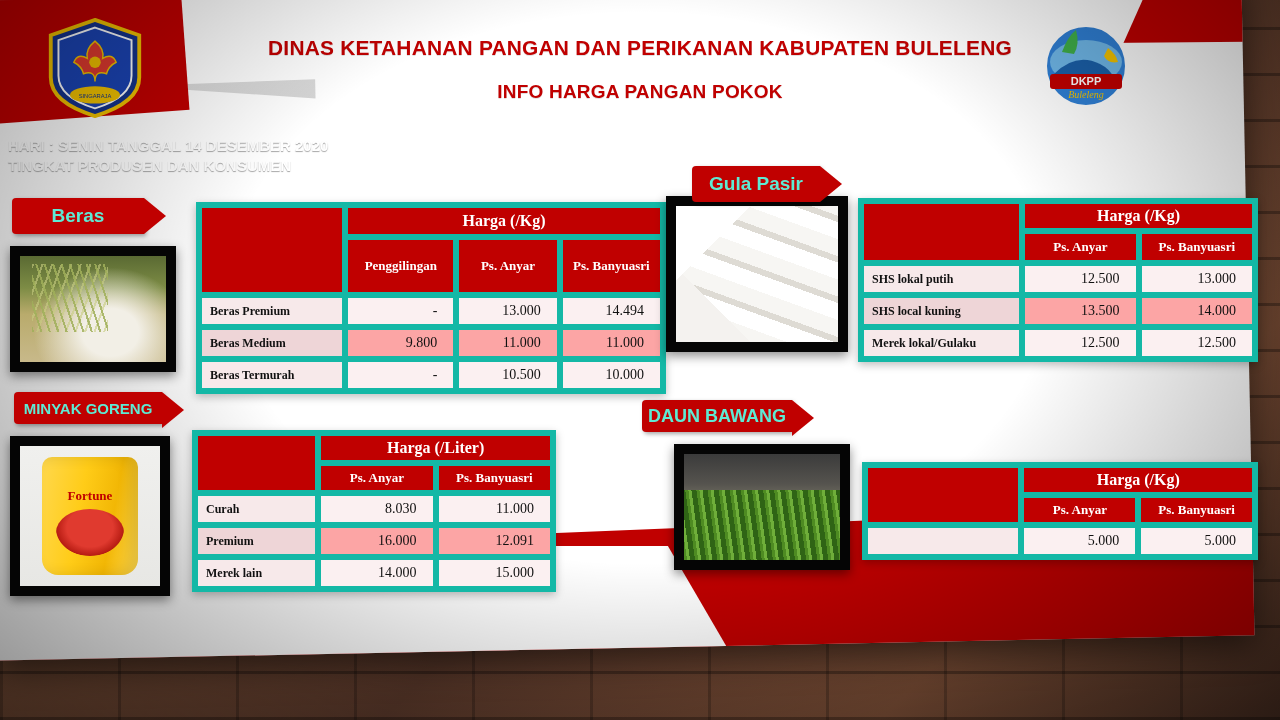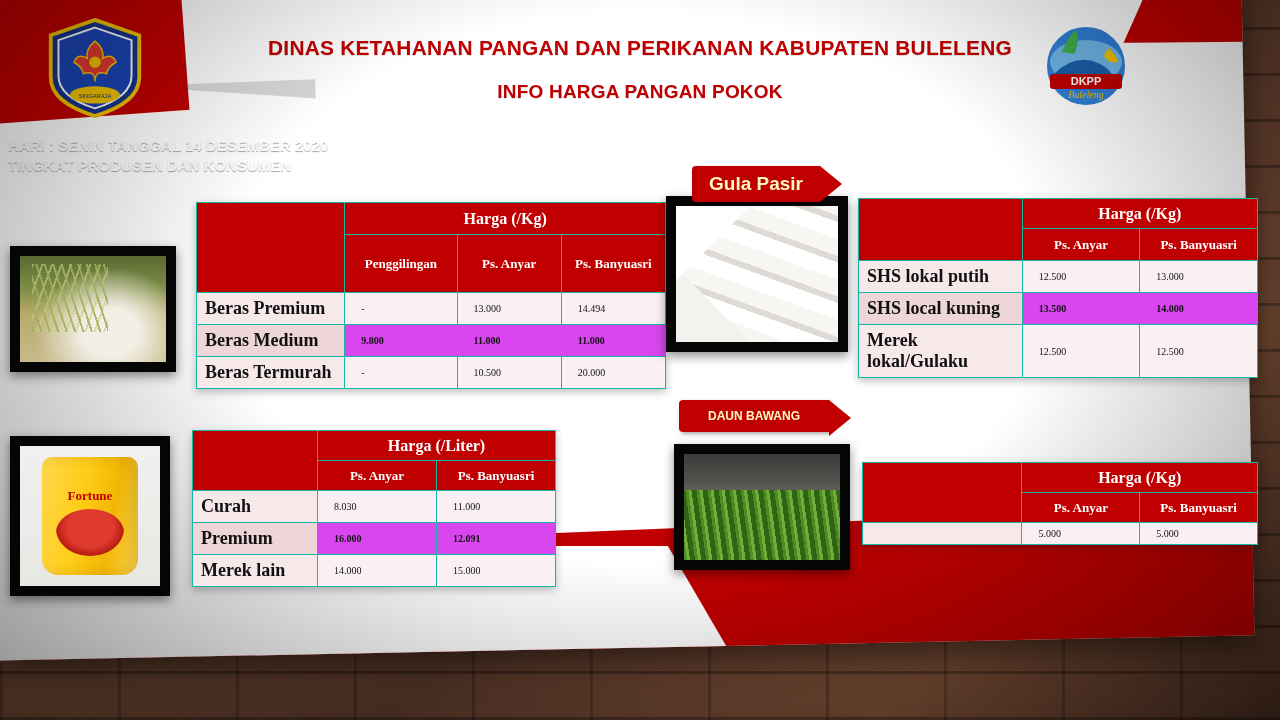--- a/index.html
+++ b/index.html
@@ -108,38 +108,38 @@
     color: #ffffff; font-weight: bold; font-size: 15px;
     line-height: 20px;
     text-shadow: 0 1px 1px rgba(0,0,0,.35);
   }
   .datebox .line2 { font-size: 15px; }
 
   
   .ribbon {
     position: absolute;
     background: #c00000;
-    color: #fef9c3;
+    color: #5eead4;
     font-weight: bold;
     display: flex; align-items: center; justify-content: center;
     border-radius: 4px 0 0 4px;
     box-shadow: 2px 2px 4px rgba(0,0,0,.35);
     z-index: 6;
   }
   .ribbon:after {
     content: "";
     position: absolute; right: -22px; top: 0;
     border-top: 18px solid transparent;
     border-bottom: 18px solid transparent;
     border-left: 22px solid #c00000;
   }
   .ribbon.beras   { left: 12px;  top: 198px; width: 132px; height: 36px; font-size: 19px; }
   .ribbon.gula    { left: 692px; top: 166px; width: 128px; height: 36px; font-size: 19px; }
   .ribbon.minyak  { left: 14px;  top: 392px; width: 148px; height: 32px; font-size: 15px; }
-  .ribbon.daun    { left: 679px; top: 400px; width: 150px; height: 32px; font-size: 12px; }
+  .ribbon.daun    { left: 642px; top: 400px; width: 150px; height: 32px; font-size: 18px; }
 
   
   .photo {
     position: absolute;
     background: #050505;
     padding: 10px;
     box-shadow: 0 4px 10px rgba(0,0,0,.45);
     z-index: 5;
   }
   .photo .inner { width: 100%; height: 100%; overflow: hidden; position: relative; }
@@ -206,27 +206,27 @@
 
   
   table {
     position: absolute;
     border-collapse: collapse;
     font-family: "Liberation Serif", serif;
     background: #ffffff;
     box-shadow: 0 3px 8px rgba(0,0,0,.25);
     z-index: 4;
   }
-  table td, table th { border: 1px solid #14b8a6; }
+  table td, table th { border: 6px solid #14b8a6; }
   .hdr { background:#c00000; color:#ffffff; font-weight:bold; text-align:center; }
   .hdr-sub { background:#c00000; color:#ffffff; font-weight:bold; text-align:center; font-size:13px; }
-  .rowname { background:#f7e9ea; font-weight:bold; padding:5px 8px; font-size:18px; color:#111; }
+  .rowname { background:#f7e9ea; font-weight:bold; padding:5px 8px; font-size:12px; color:#111; }
   .rowname.alt { background:#eed5d7; }
-  .val { background:#fbf0f1; padding:5px 16px; font-size:10px; color:#111; }
-  .val.alt { background:#d946ef;font-weight:bold; }
+  .val { background:#fbf0f1; text-align:right; padding:5px 16px; font-size:14px; color:#111; }
+  .val.alt { background:#fca5a5; }
   .blank { background:#c00000; }
 
   
   #tbl-beras { left: 196px; top: 202px; width: 470px; }
   #tbl-beras .hdr { font-size: 16px; }
   
   #tbl-gula { left: 858px; top: 198px; width: 400px; }
   #tbl-gula .hdr { font-size: 16px; }
   
   #tbl-minyak { left: 192px; top: 430px; width: 364px; }
@@ -276,20 +276,21 @@
     </div>
 
     <div class="title-main">DINAS KETAHANAN PANGAN DAN PERIKANAN KABUPATEN BULELENG</div>
     <div class="title-sub">INFO HARGA PANGAN POKOK</div>
 
     <div class="datebox">
       <div>HARI : SENIN TANGGAL 14 DESEMBER 2020</div>
       <div class="line2">TINGKAT PRODUSEN DAN KONSUMEN</div>
     </div>
 
+    <div class="ribbon beras">Beras</div>
     <div class="photo beras">
       <div class="inner">
           <div class="img-rice"></div>
         </div>
     </div>
 
     <table id="tbl-beras">
       <tbody>
           <tr>
         <td class="blank" rowspan="2" style="width:148px;"></td>
@@ -309,21 +310,21 @@
       <tr>
         <td class="rowname alt">Beras Medium</td>
         <td class="val alt">9.800</td>
         <td class="val alt">11.000</td>
         <td class="val alt">11.000</td>
       </tr>
       <tr>
         <td class="rowname">Beras Termurah</td>
         <td class="val">-</td>
         <td class="val">10.500</td>
-        <td class="val">20.000</td>
+        <td class="val">10.000</td>
       </tr>
     </tbody>
       </table>
 
     <div class="ribbon gula">Gula Pasir</div>
     <div class="photo gula">
       <div class="inner">
           <div class="img-sugar"></div>
         </div>
     </div>
@@ -349,20 +350,21 @@
         <td class="val alt">14.000</td>
       </tr>
       <tr>
         <td class="rowname">Merek lokal/Gulaku</td>
         <td class="val">12.500</td>
         <td class="val">12.500</td>
       </tr>
     </tbody>
       </table>
 
+    <div class="ribbon minyak">MINYAK GORENG</div>
     <div class="photo minyak">
       <div class="inner">
           <div class="img-oil">
             <div class="pouch"></div>
           </div>
         </div>
     </div>
 
     <table id="tbl-minyak">
       <tbody>

